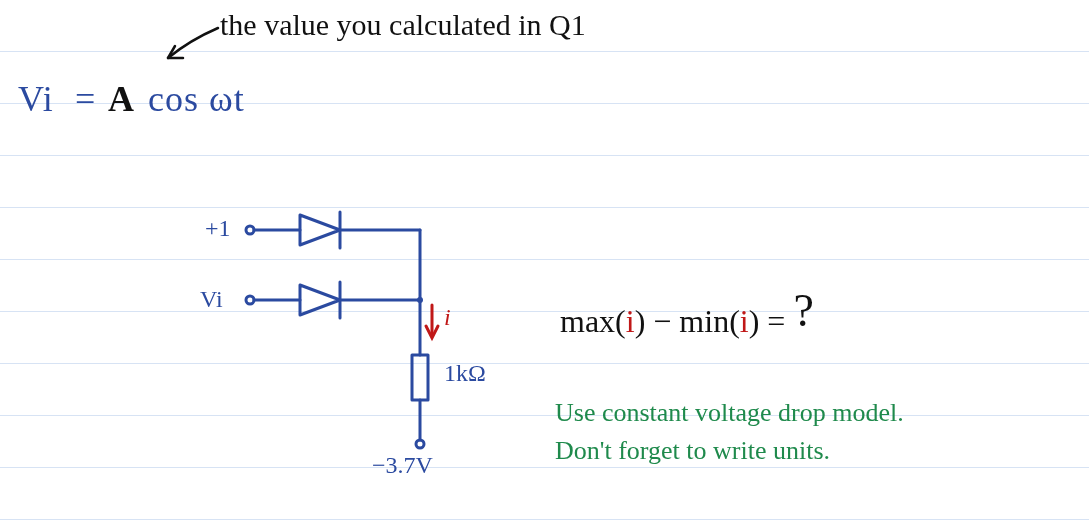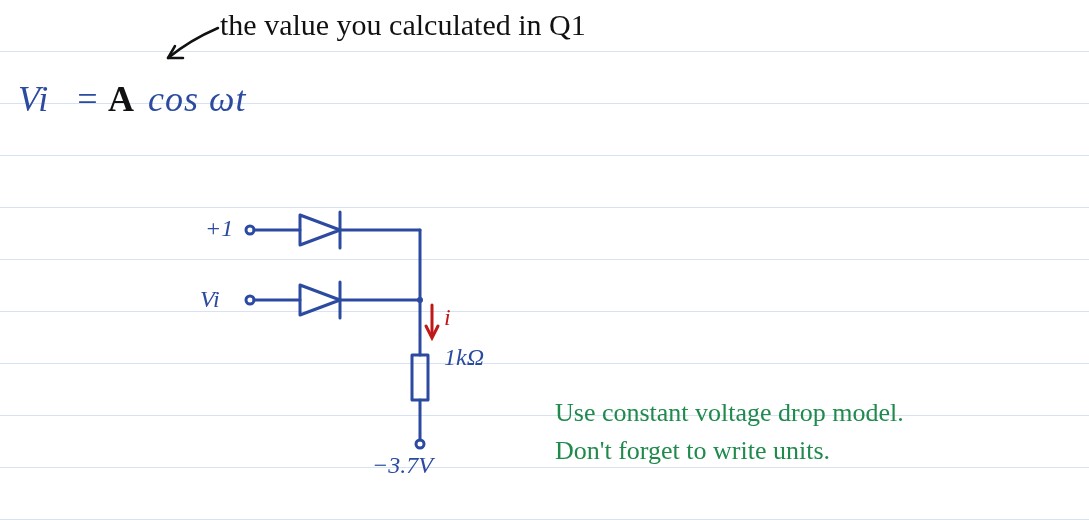--- a/index.html
+++ b/index.html
@@ -21,21 +21,21 @@
       #ffffff 51px,
       #d7e3f4 51px,
       #d7e3f4 52px
     );
     padding-left: 8px;
   }
   .ink {
     position: absolute;
     white-space: nowrap;
   }
-  .blue  { color: #2b4aa0; font-style: italic; }
+  .blue  { color: #2b4aa0; }
   .black { color: #111; }
   .green { color: #1f8a4c; }
   .red   { color: #c01818; }
 
   .top-note { font-size: 30px; }
   .eq-line  { font-size: 36px; letter-spacing: 1px; }
   .calc-hdr { font-size: 32px; }
   .formula  { font-size: 32px; }
   .qmark    { font-size: 46px; position: relative; top: -6px; }
   .anno     { font-size: 26px; }
@@ -102,21 +102,25 @@
     <line class="circuit-wire" x1="420" y1="400" x2="420" y2="440"></line>
     <circle class="circuit-wire" cx="420" cy="444" r="4" fill="#fff"></circle>
 
     <line class="red-arrow" x1="432" y1="305" x2="432" y2="335"></line>
     <path class="red-arrow" d="M426,326 L432,338 L438,326"></path>
   </svg>
 
   <span class="ink blue small" style="left:205px; top:215px;">+1</span>
   <span class="ink blue small" style="left:200px; top:286px;">Vi</span>
   <span class="ink red small" style="left:444px; top:304px; font-style:italic;">i</span>
-  <span class="ink blue small" style="left:444px; top:344px;text-align:right;">1kΩ</span>
+  <span class="ink blue small" style="left:444px; top:360px;text-align:right;">1kΩ</span>
   <span class="ink blue small" style="left:372px; top:452px;">−3.7V</span>
 
 
+  <div class="ink formula" style="left:560px; top:290px;">
+    <span class="black">max(</span><span class="red">i</span><span class="black">) − min(</span><span class="red">i</span><span class="black">) =</span>
+    <span class="black qmark">?</span>
+  </div>
 
   <span class="ink green anno" style="left:555px; top:436px;">Don't forget to write units.</span>
   <span class="ink green anno" style="left:555px; top:398px;">Use constant voltage drop model.</span>
 
 </div>
 
 </body></html>

